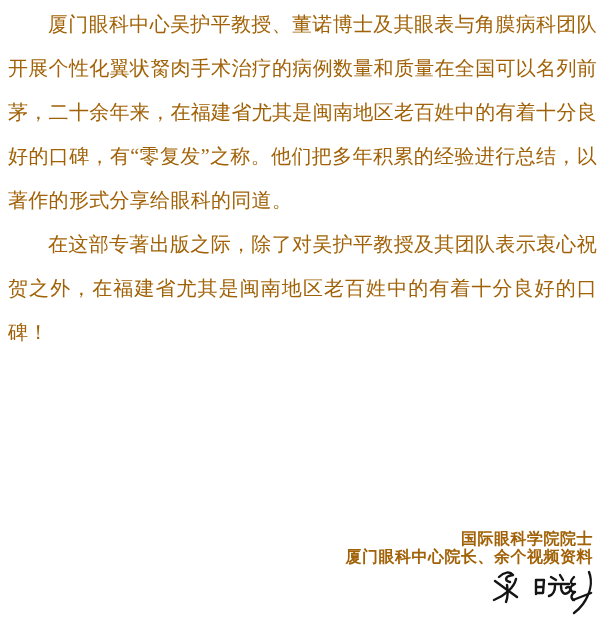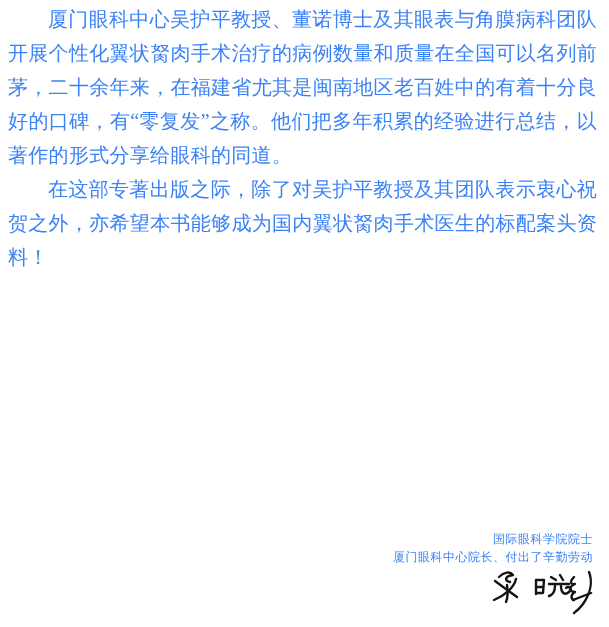--- a/index.html
+++ b/index.html
@@ -15,60 +15,60 @@
     background: #ffffff;
     padding: 2px 12px 6px 8px;
     display: flex;
     flex-direction: column;
     overflow: hidden;
     font-family: "Liberation Serif", "DejaVu Serif", serif;
   }
   .body-para {
     margin: 0;
     font-size: 20px;
-    line-height: 34px;
-    color: #3b82f6;
+    line-height: 44px;
+    color: #a16207;
     text-align: justify;
     text-indent: 2em;
     letter-spacing: 0.3px;
   }
   .sig-block {
     margin-top: auto;
     text-align: right;
     font-family: "Liberation Sans", "DejaVu Sans", sans-serif;
     padding-right: 4px;
   }
   .sig-title {
-    font-size: 12px;
-    font-weight: normal;
+    font-size: 16px;
+    font-weight: bold;
     line-height: 18px;
-    color: #3b82f6;
+    color: #a16207;
     letter-spacing: 0.5px;
   }
   .sig-image {
     display: inline-block;
     margin: 1px -4px -4px 0;
     line-height: 0;
   }
 </style>
 </head>
 <body>
 
 <div class="page">
 
   <p class="body-para">厦门眼科中心吴护平教授、董诺博士及其眼表与角膜病科团队开展个性化翼状胬肉手术治疗的病例数量和质量在全国可以名列前茅，二十余年来，在福建省尤其是闽南地区老百姓中的有着十分良好的口碑，有“零复发”之称。他们把多年积累的经验进行总结，以著作的形式分享给眼科的同道。</p>
 
 
-  <p class="body-para">在这部专著出版之际，除了对吴护平教授及其团队表示衷心祝贺之外，亦希望本书能够成为国内翼状胬肉手术医生的标配案头资料！</p>
+  <p class="body-para">在这部专著出版之际，除了对吴护平教授及其团队表示衷心祝贺之外，在福建省尤其是闽南地区老百姓中的有着十分良好的口碑！</p>
 
   <div class="sig-block">
 
     <div class="sig-title">国际眼科学院院士</div>
 
-    <div class="sig-title">厦门眼科中心院长、付出了辛勤劳动</div>
+    <div class="sig-title">厦门眼科中心院长、余个视频资料</div>
 
     <span class="sig-image" title="黎晓新">
       <svg width="126" height="50" viewBox="0 0 126 50" fill="none" stroke="#141414" stroke-width="2.4" stroke-linecap="round" stroke-linejoin="round">
 
         <path d="M28,10 c5,-5 11,-6 14,-2 c-8,1 -9,6 -3,7"></path>
         <path d="M24,14 l22,16"></path>
         <path d="M45,12 c-2,9 -12,17 -22,21"></path>
         <path d="M36,18 c1,6 1,12 -1,17"></path>
 
         <path d="M65,13 v14 M65,13 h8 l-1,13 h-7 M65,20 h7"></path>

